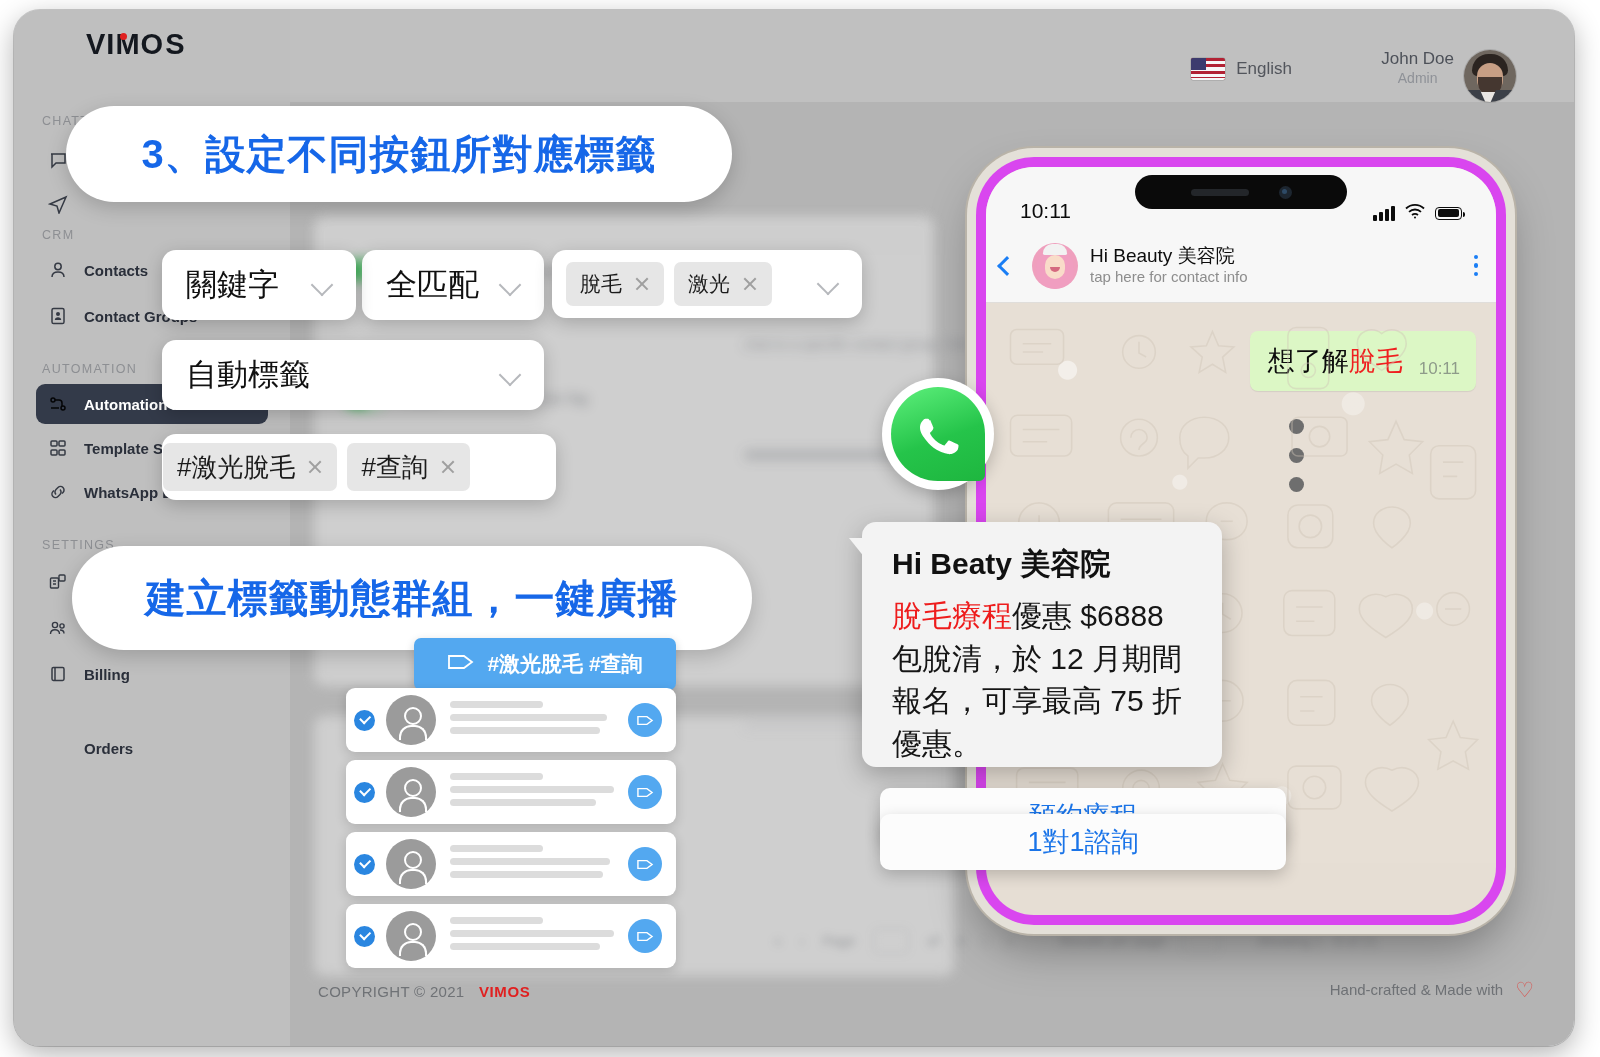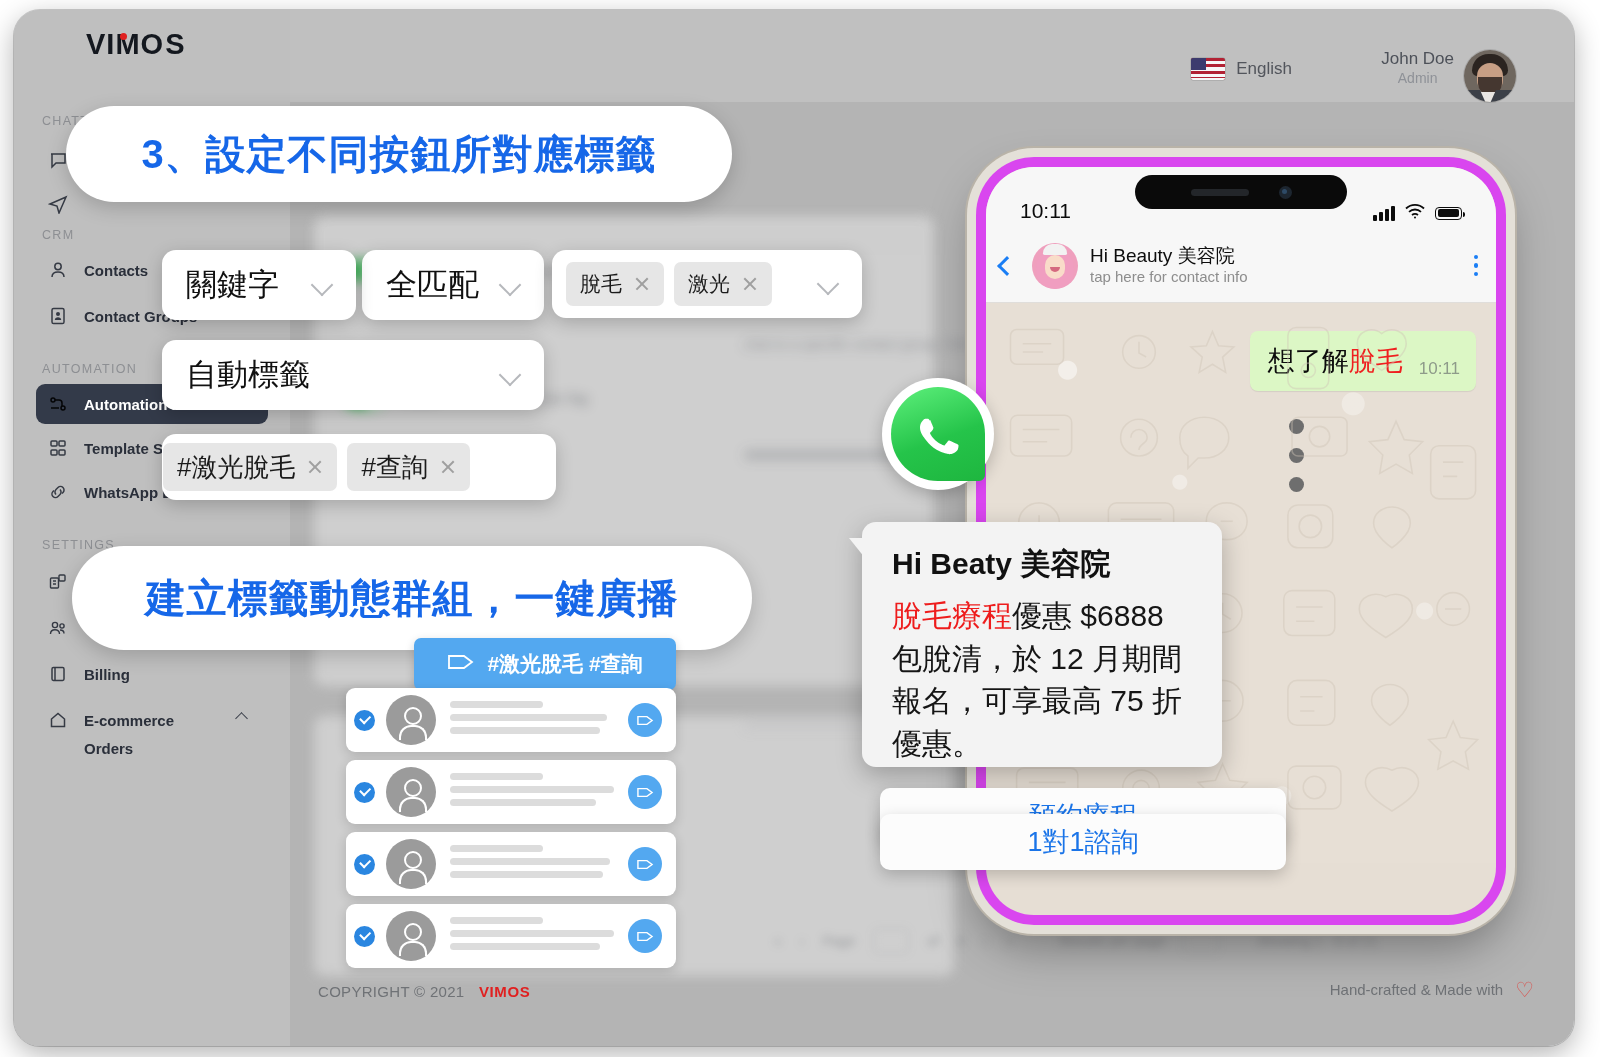--- a/index.html
+++ b/index.html
@@ -499,29 +499,20 @@
           </span>
         </div>
         <div class="nav-item" style="top:644px">
           <span class="ic">
             <svg viewBox="0 0 20 20" fill="none" stroke="#2a2f3a" stroke-width="1.5">
                 <rect x="4" y="3.5" width="12" height="13" rx="1.4"></rect>
                 <path d="M7 3.5v13"></path>
               </svg>
           </span>
           <span>Billing</span>
-        </div>
-        <div class="nav-item" style="top:690px">
-          <span class="ic">
-            <svg viewBox="0 0 20 20" fill="none" stroke="#2a2f3a" stroke-width="1.5">
-                <path d="M3.5 9L10 3.5 16.5 9v7.5h-13z"></path>
-              </svg>
-          </span>
-          <span>E-commerce</span>
-          <span class="chev-up"></span>
         </div>
         <div class="nav-sub" style="top:730px">Orders</div>
       </div>
 
       <div id="topbar">
         <div id="lang">
           <span class="flag">
             <i class="stripe" style="top:3.1px"></i>
               <i class="stripe" style="top:9.4px"></i>
             <i class="stripe" style="top:15.7px"></i>

